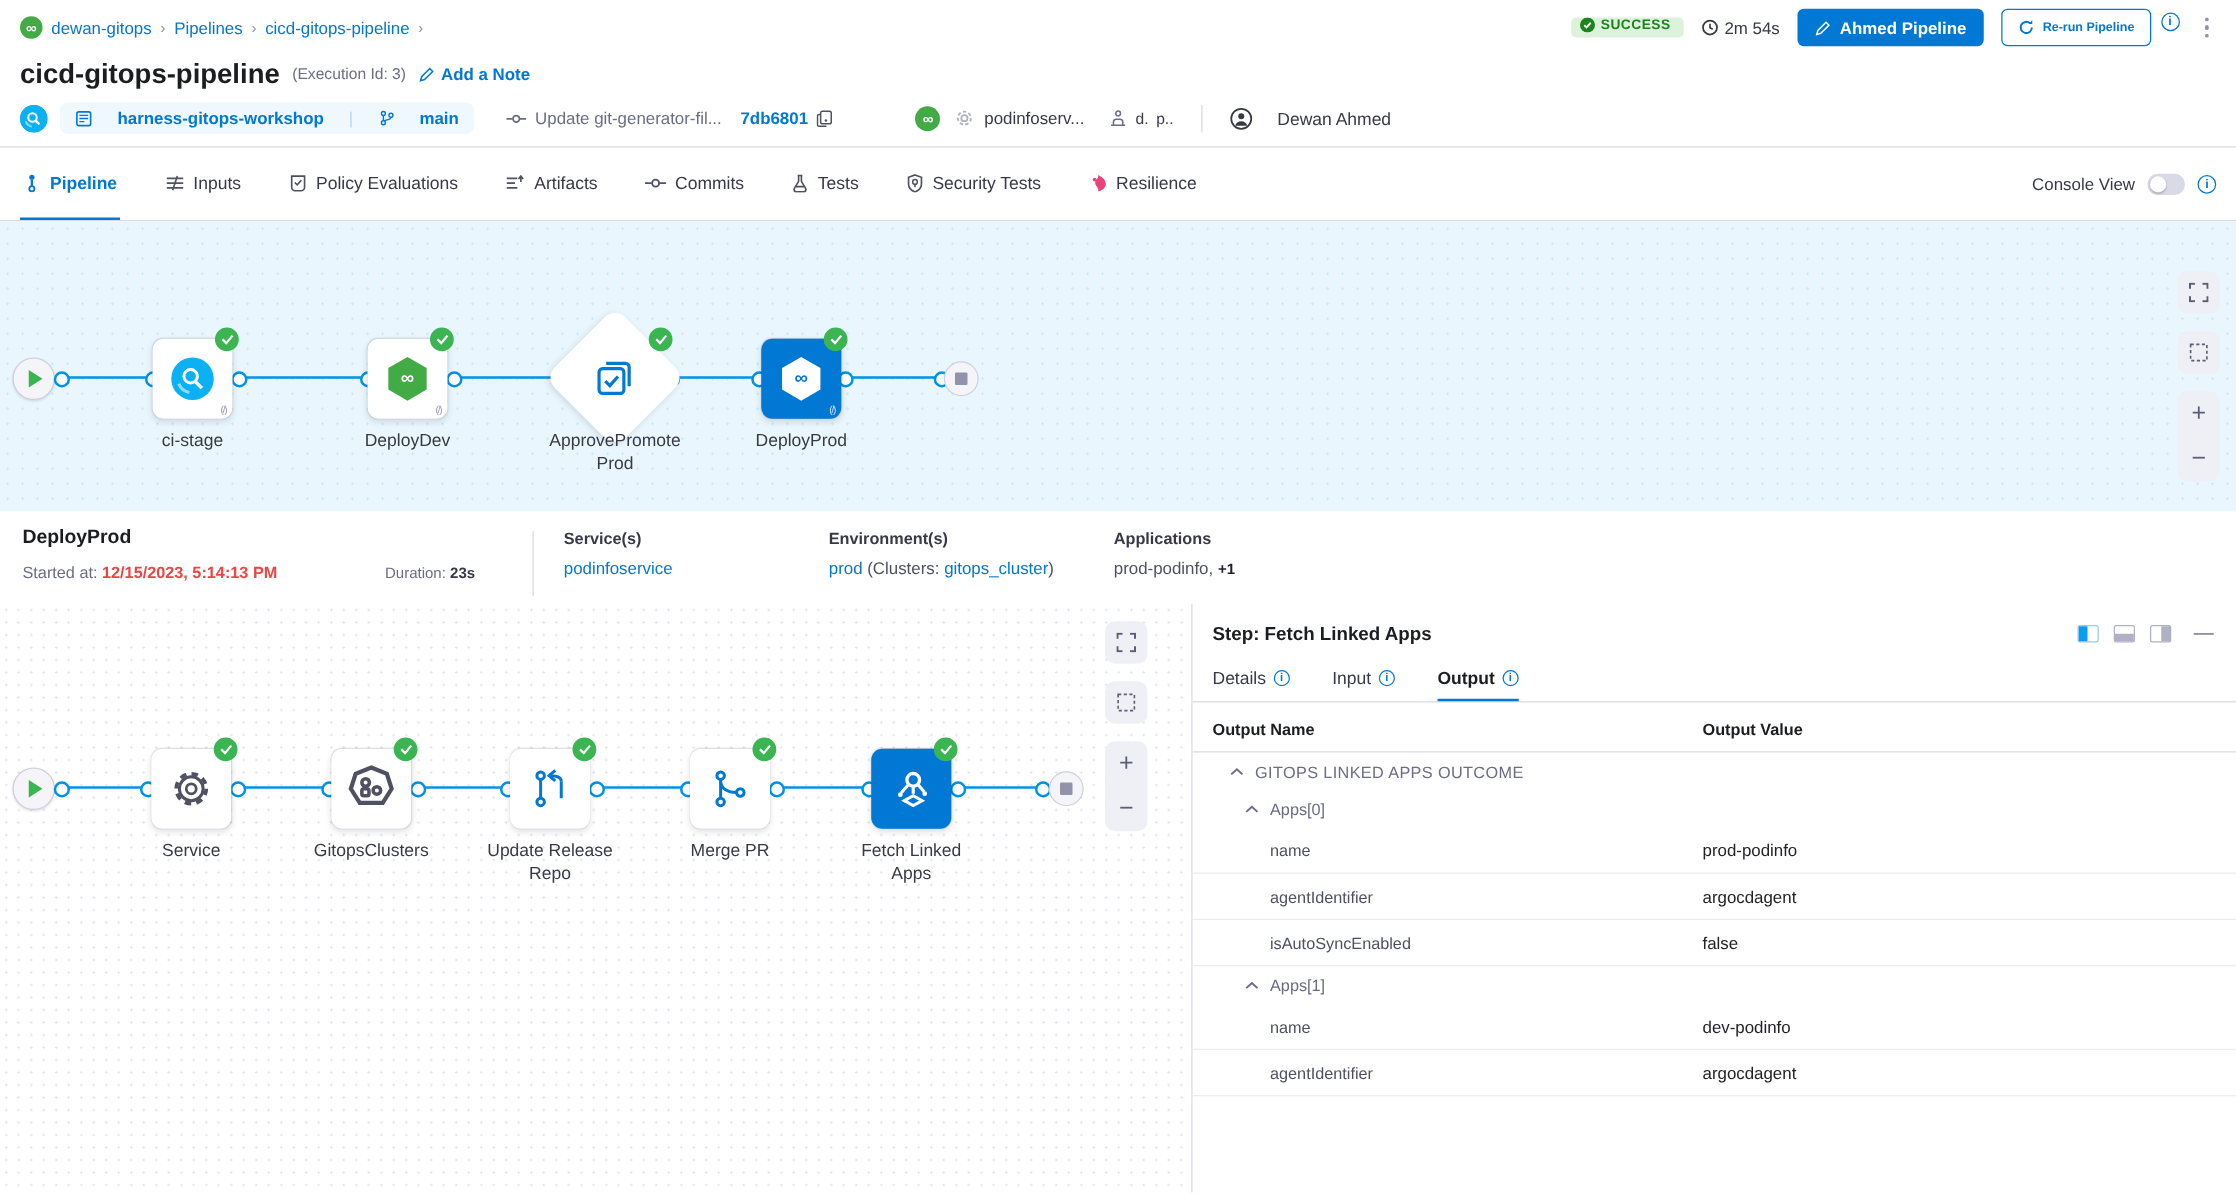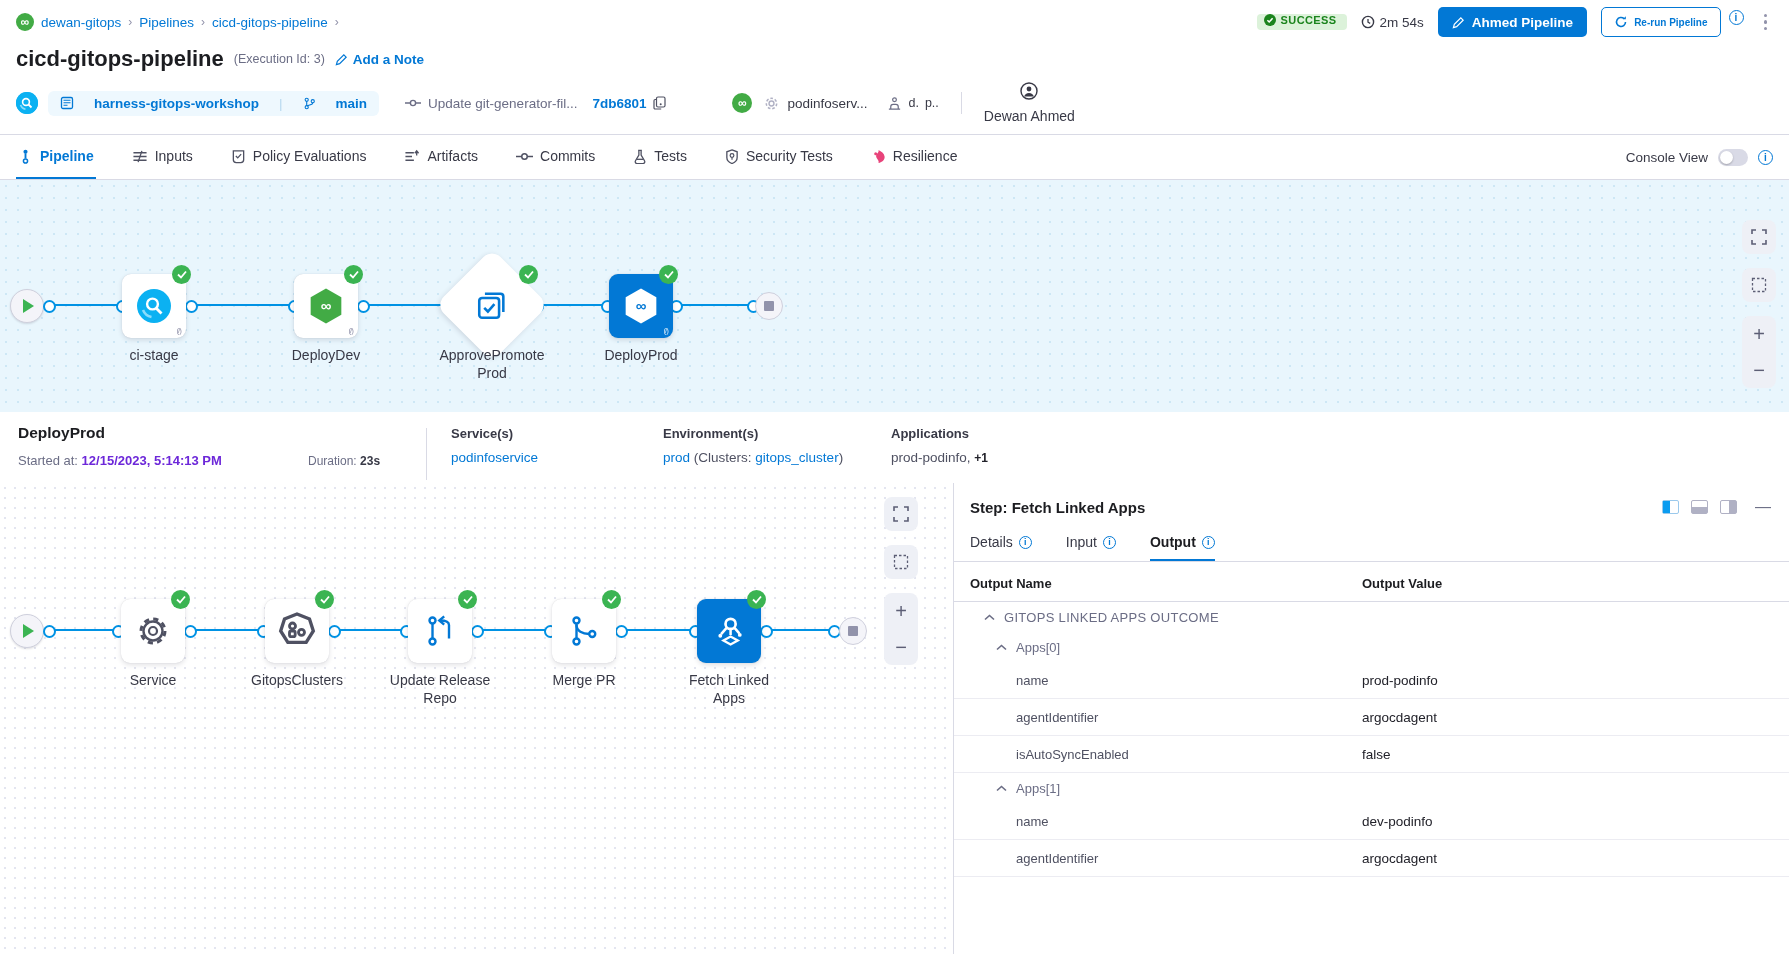--- a/index.html
+++ b/index.html
@@ -36,24 +36,24 @@
 
   
   .ctxrow { display:flex; align-items:center; padding:4px 16px 10px; gap:10px; font-size:13.5px; }
   .ci-dot { width:22px; height:22px; border-radius:50%; background:#0bb1f2; position:relative; flex:none; }
   .repo-pill { background:#eef8fe; border-radius:6px; padding:5px 12px; display:flex; align-items:center; gap:20px; color:#0278d5; font-weight:bold; }
   .pill-div { color:#b6d8ef; font-weight:normal; }
   .commit-grp { display:flex; align-items:center; gap:7px; color:#6b6d85; margin-left:16px; }
   .ctx-svc { display:flex; align-items:center; gap:7px; margin-left:56px; color:#383946; }
   .ctx-env { display:flex; align-items:center; gap:6px; margin-left:10px; color:#383946; font-size:12.5px; }
   .vdiv { width:1px; height:22px; background:#d9dae5; margin:0 12px; }
-  .user { display:flex; align-items:center; gap:8px; color:#383946; font-size:14px;flex-direction:column; }
+  .user { display:flex; align-items:center; gap:20px; color:#383946; font-size:14px; }
 
   
-  .tabsbar { height:46px; border-top:1px solid #d9dae5; border-bottom:1px solid #d9dae5;
+  .tabsbar { height:60px; border-top:1px solid #d9dae5; border-bottom:1px solid #d9dae5;
     display:flex; align-items:stretch; padding:0 16px; background:#fff; }
   .mtab { display:flex; align-items:center; gap:7px; font-size:14px; color:#383946;
     padding:0 2px; margin-right:34px; cursor:pointer; border-bottom:2px solid transparent; }
   .mtab.active { color:#0278d5; font-weight:bold; border-bottom-color:#0278d5; }
   .tabs-right { margin-left:auto; display:flex; align-items:center; gap:10px; font-size:13.5px; color:#383946; }
   .toggle { width:30px; height:17px; border-radius:9px; background:#d9dae6; position:relative; cursor:pointer; }
   .toggle .knob { position:absolute; left:2px; top:2px; width:13px; height:13px; border-radius:50%; background:#fff;
     box-shadow:0 1px 2px rgba(0,0,0,.25); }
 
   
@@ -88,21 +88,21 @@
     display:flex; align-items:center; justify-content:center; cursor:pointer; }
   .cv-zoomgrp { position:absolute; width:34px; height:72px; border-radius:8px; background:#eef0f6;
     display:flex; flex-direction:column; align-items:center; justify-content:space-around; }
   .zbtn { color:#5c5e75; font-size:20px; line-height:20px; cursor:pointer; width:100%; text-align:center; }
 
   
   .detailsbar { height:87px; border-bottom:1px solid #d9dae5; display:flex; padding:12px 0 0 18px; }
   .db-left { width:290px; }
   .db-title { font-size:15.5px; font-weight:bold; color:#1c1d21; margin-bottom:11px; }
   .db-sub { font-size:13px; color:#6b6d85; }
-  .db-sub b { color:#6d28d9; }
+  .db-sub b { color:#ef4444; }
   .db-dur { width:118px; padding-top:30px; font-size:12px; color:#6b6d85; }
   .db-divider { width:1px; height:52px; background:#d9dae5; margin:4px 24px 0 0; }
   .db-col { font-size:13px; margin-top:2px; }
   .db-col .lab { font-weight:bold; color:#383946; margin-bottom:9px; }
   .db-col .val { font-size:13.5px; color:#4f5162; }
   .c-serv { width:212px; } .c-env { width:228px; }
 
   
   .rpanel { position:absolute; left:953px; top:483px; width:836px; height:471px; background:#fff;
     border-left:1px solid #d9dae5; }

